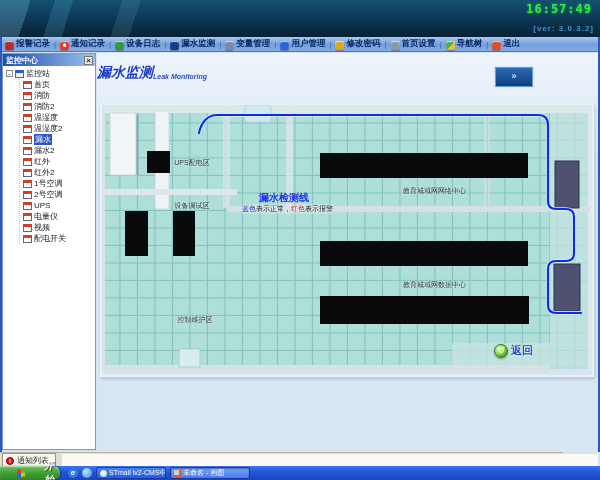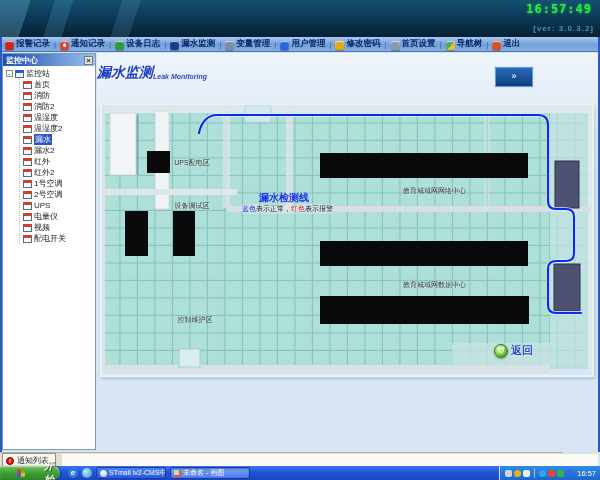--- a/index.html
+++ b/index.html
@@ -340,24 +340,13 @@
   <span class="abs ql ie">e</span>
   <span class="abs ql q2"></span>
   <div class="abs taskbtn t1">
     <span class="tico stmail"></span>
     <span>STmail iv2-CMS中...</span>
   </div>
   <div class="abs taskbtn t2">
     <span class="tico paint"></span>
     <span>未命名 - 画图</span>
   </div>
-  <div class="abs tray">
-    <span class="trayico tc-printer"></span>
-    <span class="trayico tc-update"></span>
-    <span class="trayico tc-volume"></span>
-    <span class="traydiv"></span>
-    <span class="trayico tc-net"></span>
-    <span class="trayico tc-alarm"></span>
-    <span class="trayico tc-shield"></span>
-    <span class="trayico tc-msn"></span>
-    <span class="traytime">16:57</span>
-  </div>
 </div>
 
 </body></html>

